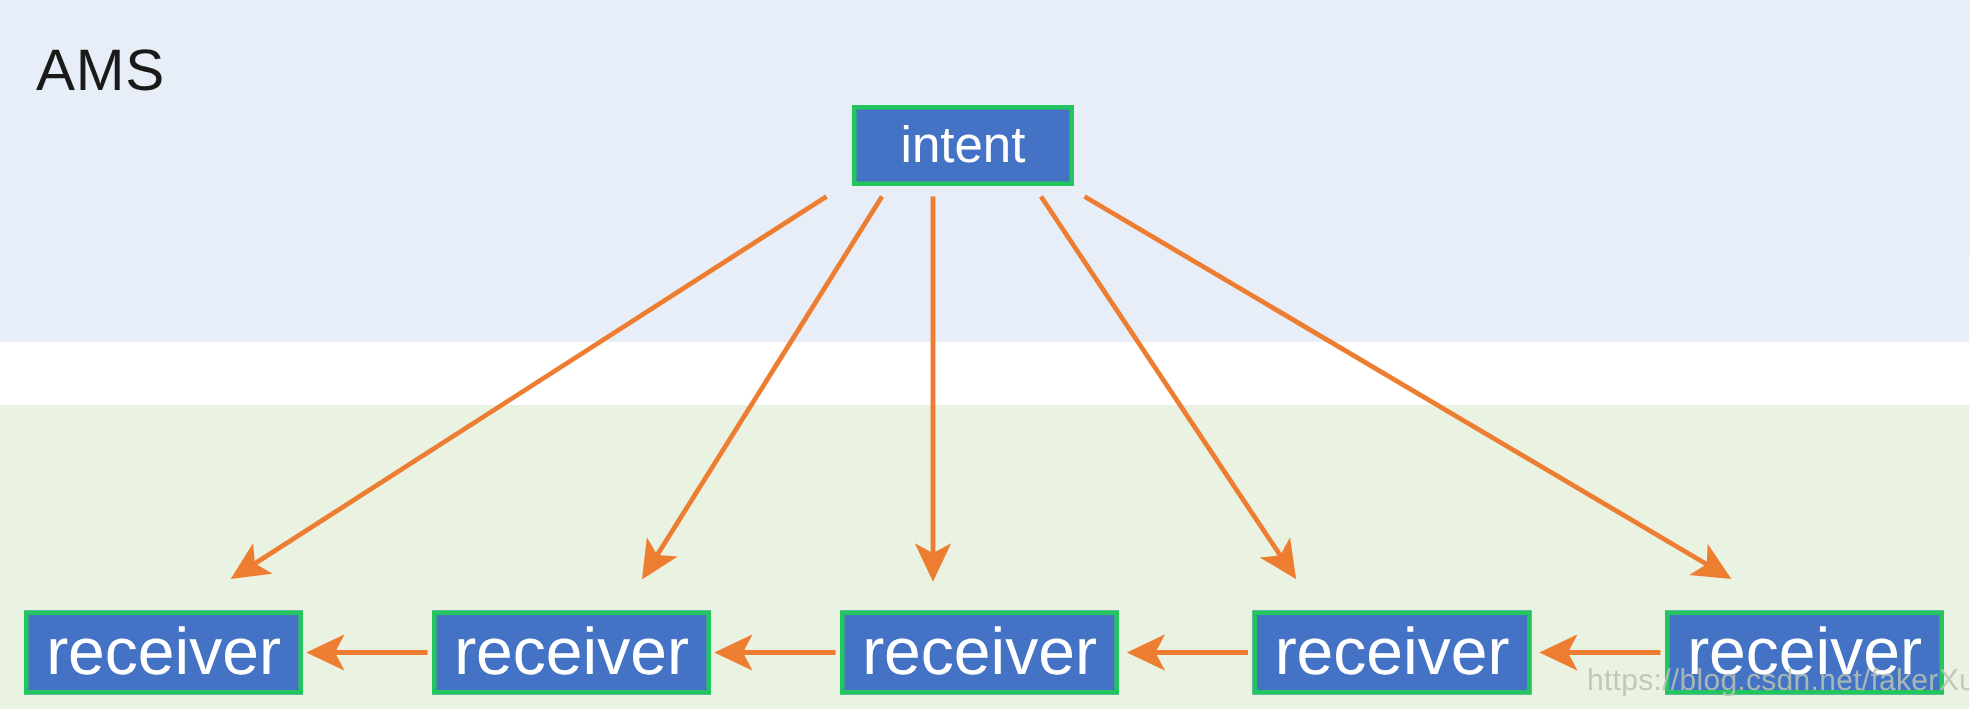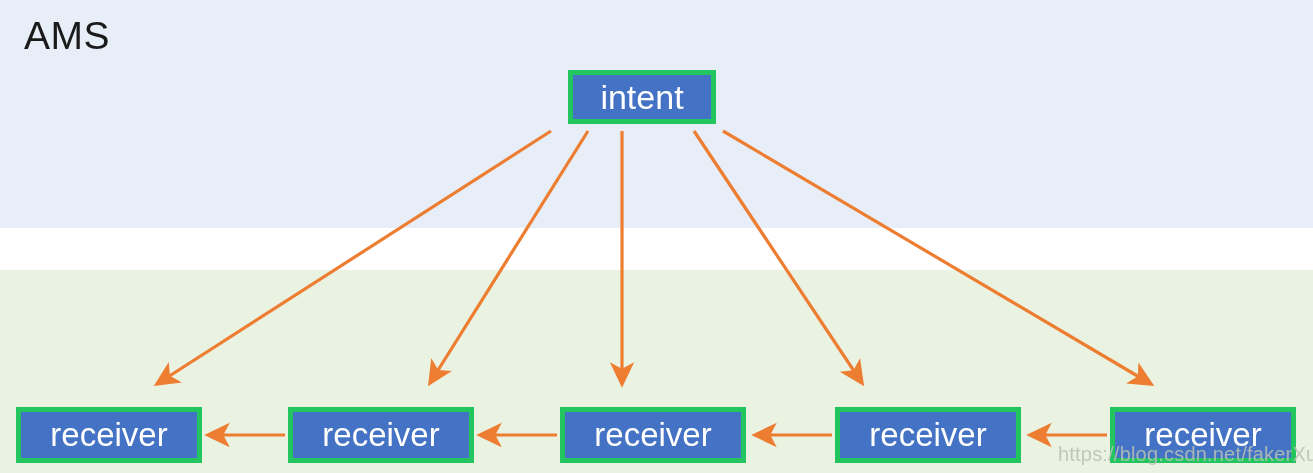--- a/index.html
+++ b/index.html
@@ -32,55 +32,56 @@
     height: 203px;
     background: #eaf2e1;
   }
   .band-label {
     position: absolute;
     color: #1a1a1a;
     font-weight: 400;
     letter-spacing: 0.5px;
     white-space: nowrap;
     line-height: 1;
+    margin-top: 12px;
   }
   #label-ams {
     left: 24px;
     top: 16px;
     font-size: 39px;
   }
   #label-app {
     left: 18px;
     top: 278px;
     font-size: 37px;
     font-family: "DejaVu Sans", "Liberation Sans", sans-serif;
   }
   .node-box {
     position: absolute;
     background: #4472c4;
-    border: 5px solid #22c55e;
+    border: 3px solid #22c55e;
     box-sizing: border-box;
     display: flex;
     align-items: center;
     justify-content: center;
     color: #ffffff;
     white-space: nowrap;
   }
   #node-intent {
     left: 568px;
     top: 70px;
     width: 148px;
     height: 54px;
     font-size: 34px;
   }
   .node-receiver {
     top: 407px;
     width: 186px;
     height: 56px;
-    font-size: 33px;
+    font-size: 44px;
   }
   #node-receiver-1 { left: 16px; }
   #node-receiver-2 { left: 288px; }
   #node-receiver-3 { left: 560px; }
   #node-receiver-4 { left: 835px; }
   #node-receiver-5 { left: 1110px; }
   #arrow-layer {
     position: absolute;
     left: 0;
     top: 0;

